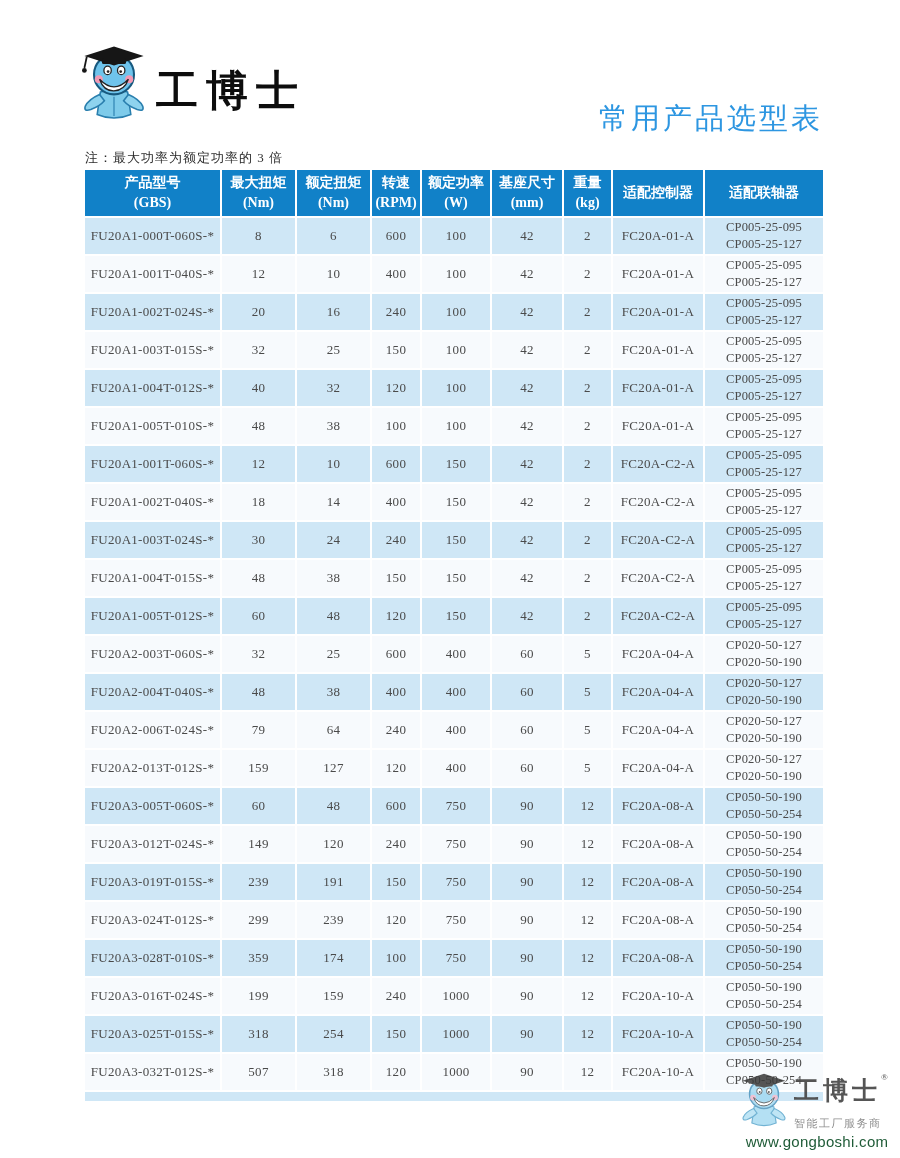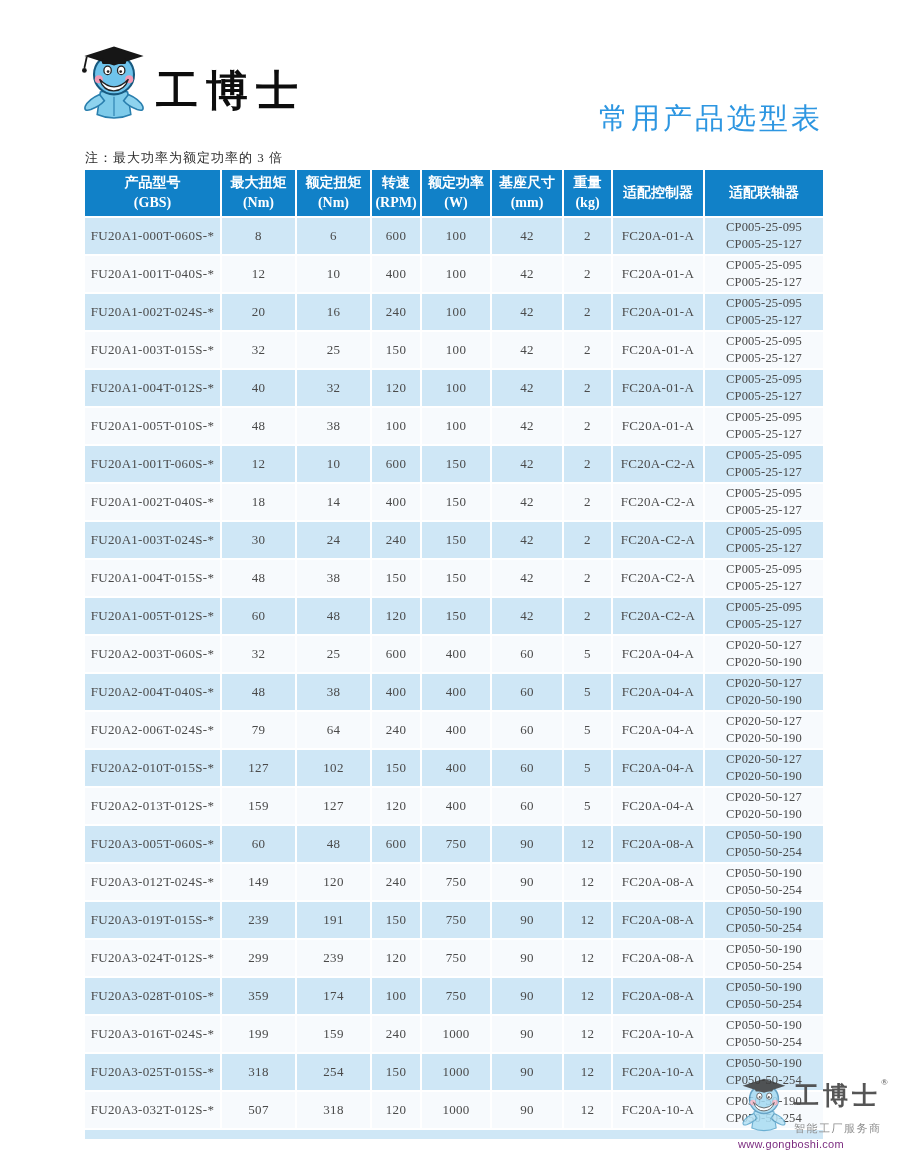--- a/index.html
+++ b/index.html
@@ -59,21 +59,21 @@
   }
   .wm-top { display:flex; align-items:center; }
   .wm-top svg { width:52px; height:60px; opacity:0.9; }
   .wm-text { margin-left:4px; padding-top:6px; }
   .wm-brand {
     font-size:25px; font-weight:bold; color:#4c4c4c; letter-spacing:4px;
     font-family:"Liberation Serif", serif; line-height:1.1; position:relative;
   }
   .wm-reg { font-size:9px; vertical-align:top; position:relative; top:-4px; color:#6b6b6b; letter-spacing:0; }
   .wm-tagline { font-size:11px; color:#8a8a8a; letter-spacing:1.5px; margin-top:11px; font-family:"Liberation Sans", sans-serif; }
-  .wm-url { font-size:11px; color:#701a75; margin-top:2px; letter-spacing:0.3px; font-family:"Liberation Sans", sans-serif; }
+  .wm-url { font-size:15px; color:#14532d; margin-top:2px; letter-spacing:0.3px; font-family:"Liberation Sans", sans-serif;text-align:center; }
 </style>
 </head>
 <body>
 
 <div class="page">
 
   <div class="logo">
     <svg viewBox="0 0 90 100" aria-hidden="true">
       <path d="M28 60 Q45 54 62 60 L66 88 Q45 97 24 88 Z" fill="#7ecbea" stroke="#2a7fae" stroke-width="2"></path>
       <path d="M27 63 Q13 69 9 78 Q7 85 16 82 Q27 78 33 71 Z" fill="#8ed3ee" stroke="#2a7fae" stroke-width="2"></path>
@@ -334,34 +334,20 @@
           <td class="coupling">
             <div>CP020-50-127</div>
             <div>CP020-50-190</div>
           </td>
         </tr>
         <tr class="base">
           <td>FU20A2-006T-024S-*</td>
           <td>79</td>
           <td>64</td>
           <td>240</td>
-          <td>400</td>
-          <td>60</td>
-          <td>5</td>
-          <td>FC20A-04-A</td>
-          <td class="coupling">
-            <div>CP020-50-127</div>
-            <div>CP020-50-190</div>
-          </td>
-        </tr>
-        <tr class="alt">
-          <td>FU20A2-010T-015S-*</td>
-          <td>127</td>
-          <td>102</td>
-          <td>150</td>
           <td>400</td>
           <td>60</td>
           <td>5</td>
           <td>FC20A-04-A</td>
           <td class="coupling">
             <div>CP020-50-127</div>
             <div>CP020-50-190</div>
           </td>
         </tr>
         <tr class="base">

